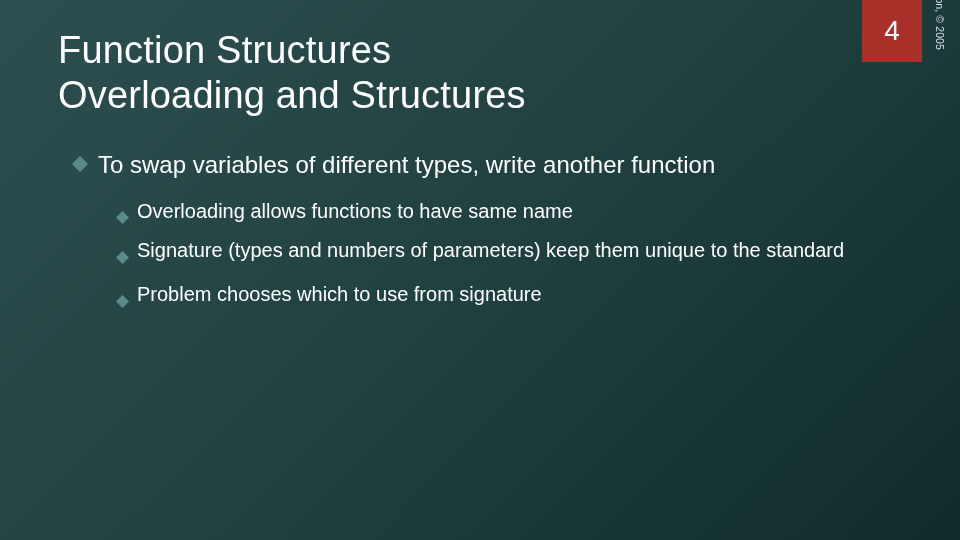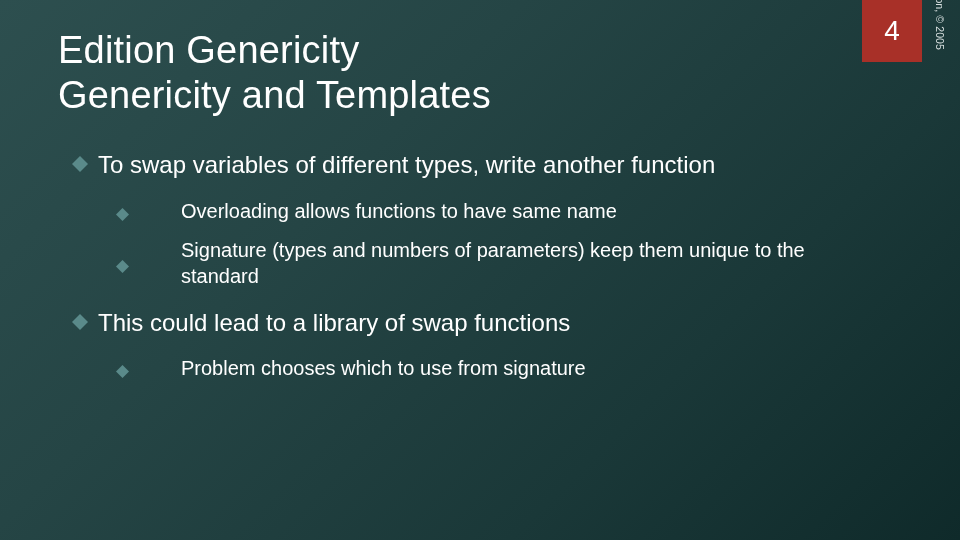--- a/index.html
+++ b/index.html
@@ -54,23 +54,22 @@
     margin-top: 6px;
   }
   .lvl1 > .text { flex: 1 1 auto; }
   .lvl2-wrap {
     margin-left: 44px;
     font-size: 20px;
     margin-bottom: 18px;
   }
   .lvl2 {
     display: flex;
-    align-items: center;
+    align-items: flex-end;
     margin-bottom: 14px;
-    gap: 44px;
   }
   .lvl2 > .bullet {
     flex: 0 0 auto;
     margin-right: 8px;
     margin-top: 5px;
   }
   .lvl2 > .text { flex: 1 1 auto; }
   .bullet svg { display: block; }
   .sidebar-text {
     position: absolute;
@@ -86,22 +85,22 @@
   }
 </style>
 </head>
 <body>
 
 <div class="page-number-tab">
   <span>4</span>
 </div>
 
 <div class="title">
-  <span>Edition Genericity</span><br>
-  <span>Genericity and Templates</span>
+  <span>Function Structures</span><br>
+  <span>Overloading and Structures</span>
 </div>
 
 <div class="content">
 
   <div class="lvl1">
     <span class="bullet">
       <svg width="16" height="16" viewBox="0 0 16 16">
           <polygon points="8,0 16,8 8,16 0,8" fill="#5a8a8a"></polygon>
         </svg>
     </span>
@@ -120,28 +119,20 @@
     <div class="lvl2">
       <span class="bullet">
         <svg width="13" height="13" viewBox="0 0 16 16">
             <polygon points="8,0 16,8 8,16 0,8" fill="#5a8a8a"></polygon>
           </svg>
       </span>
       <span class="text">Signature (types and numbers of parameters) keep them unique to the standard</span>
     </div>
   </div>
 
-  <div class="lvl1">
-    <span class="bullet">
-      <svg width="16" height="16" viewBox="0 0 16 16">
-          <polygon points="8,0 16,8 8,16 0,8" fill="#5a8a8a"></polygon>
-        </svg>
-    </span>
-    <span class="text">This could lead to a library of swap functions</span>
-  </div>
 
   <div class="lvl2-wrap">
     <div class="lvl2">
       <span class="bullet">
         <svg width="13" height="13" viewBox="0 0 16 16">
             <polygon points="8,0 16,8 8,16 0,8" fill="#5a8a8a"></polygon>
           </svg>
       </span>
       <span class="text">Problem chooses which to use from signature</span>
     </div>

